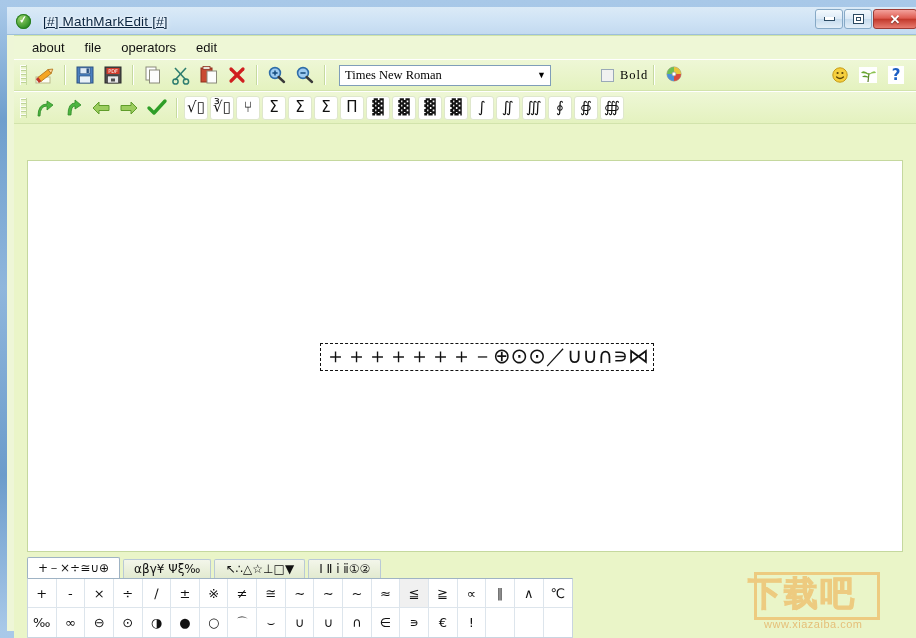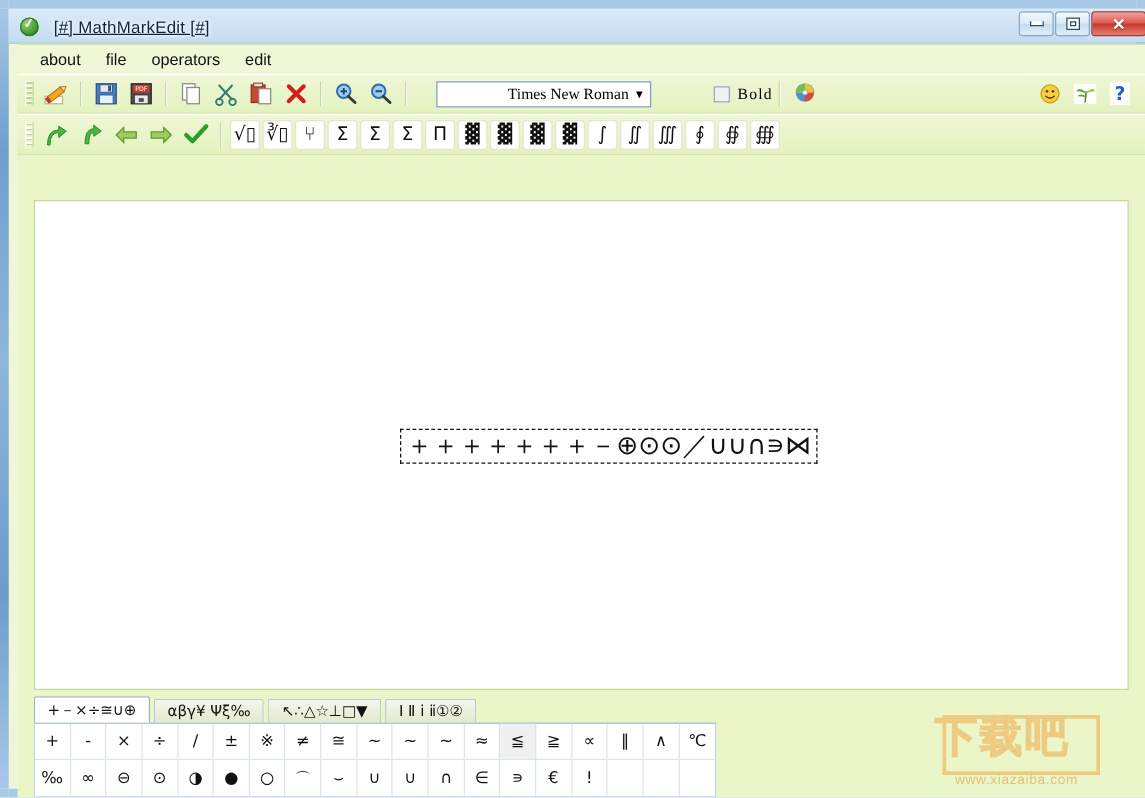--- a/index.html
+++ b/index.html
@@ -120,23 +120,23 @@
     box-sizing:border-box;
   }
   .tbtn.sym{
     background:#fff;border:1px solid #dfe7cd;
     font-family:"DejaVu Sans", sans-serif;font-size:15px;
     width:24px;height:24px;
   }
 
   
   .combo{
-    margin-left:18px;width:172px;height:21px;
+    margin-left:8px;width:212px;height:21px;
     border:1px solid #7f9db9;background:#fff;
-    display:flex;align-items:center;box-sizing:border-box;text-align:right;
+    display:flex;align-items:center;box-sizing:border-box;
   }
   .combo .val{
     flex:1;padding-left:5px;font-family:"Liberation Serif", serif;
     font-size:12.5px;color:#000;white-space:nowrap;overflow:hidden;
   }
   .combo .arrow{
     width:17px;height:19px;display:flex;align-items:center;justify-content:center;
     font-size:9px;color:#000;
   }
   .chk{
@@ -205,21 +205,21 @@
     position:absolute;right:8px;bottom:6px;width:160px;height:62px;
     pointer-events:none;opacity:.5;
   }
   .wm-box{
     position:absolute;left:6px;top:2px;width:120px;height:42px;
     border:3px solid #f0a23a;
   }
   .wm-ch{
     position:absolute;left:0;top:0;width:150px;height:46px;
     color:#f0a23a;font-size:34px;font-weight:bold;line-height:46px;
-    font-family:Liberation Mono, monospace;letter-spacing:2px;
+    font-family:Liberation Sans, sans-serif;letter-spacing:2px;
     -webkit-text-stroke:1px #f0a23a;
   }
   .wm-url{
     position:absolute;left:16px;bottom:2px;
     color:#e08a2a;font-size:11px;letter-spacing:.5px;
     font-family:"Liberation Sans", sans-serif;
   }
 </style>
 </head>
 <body>

